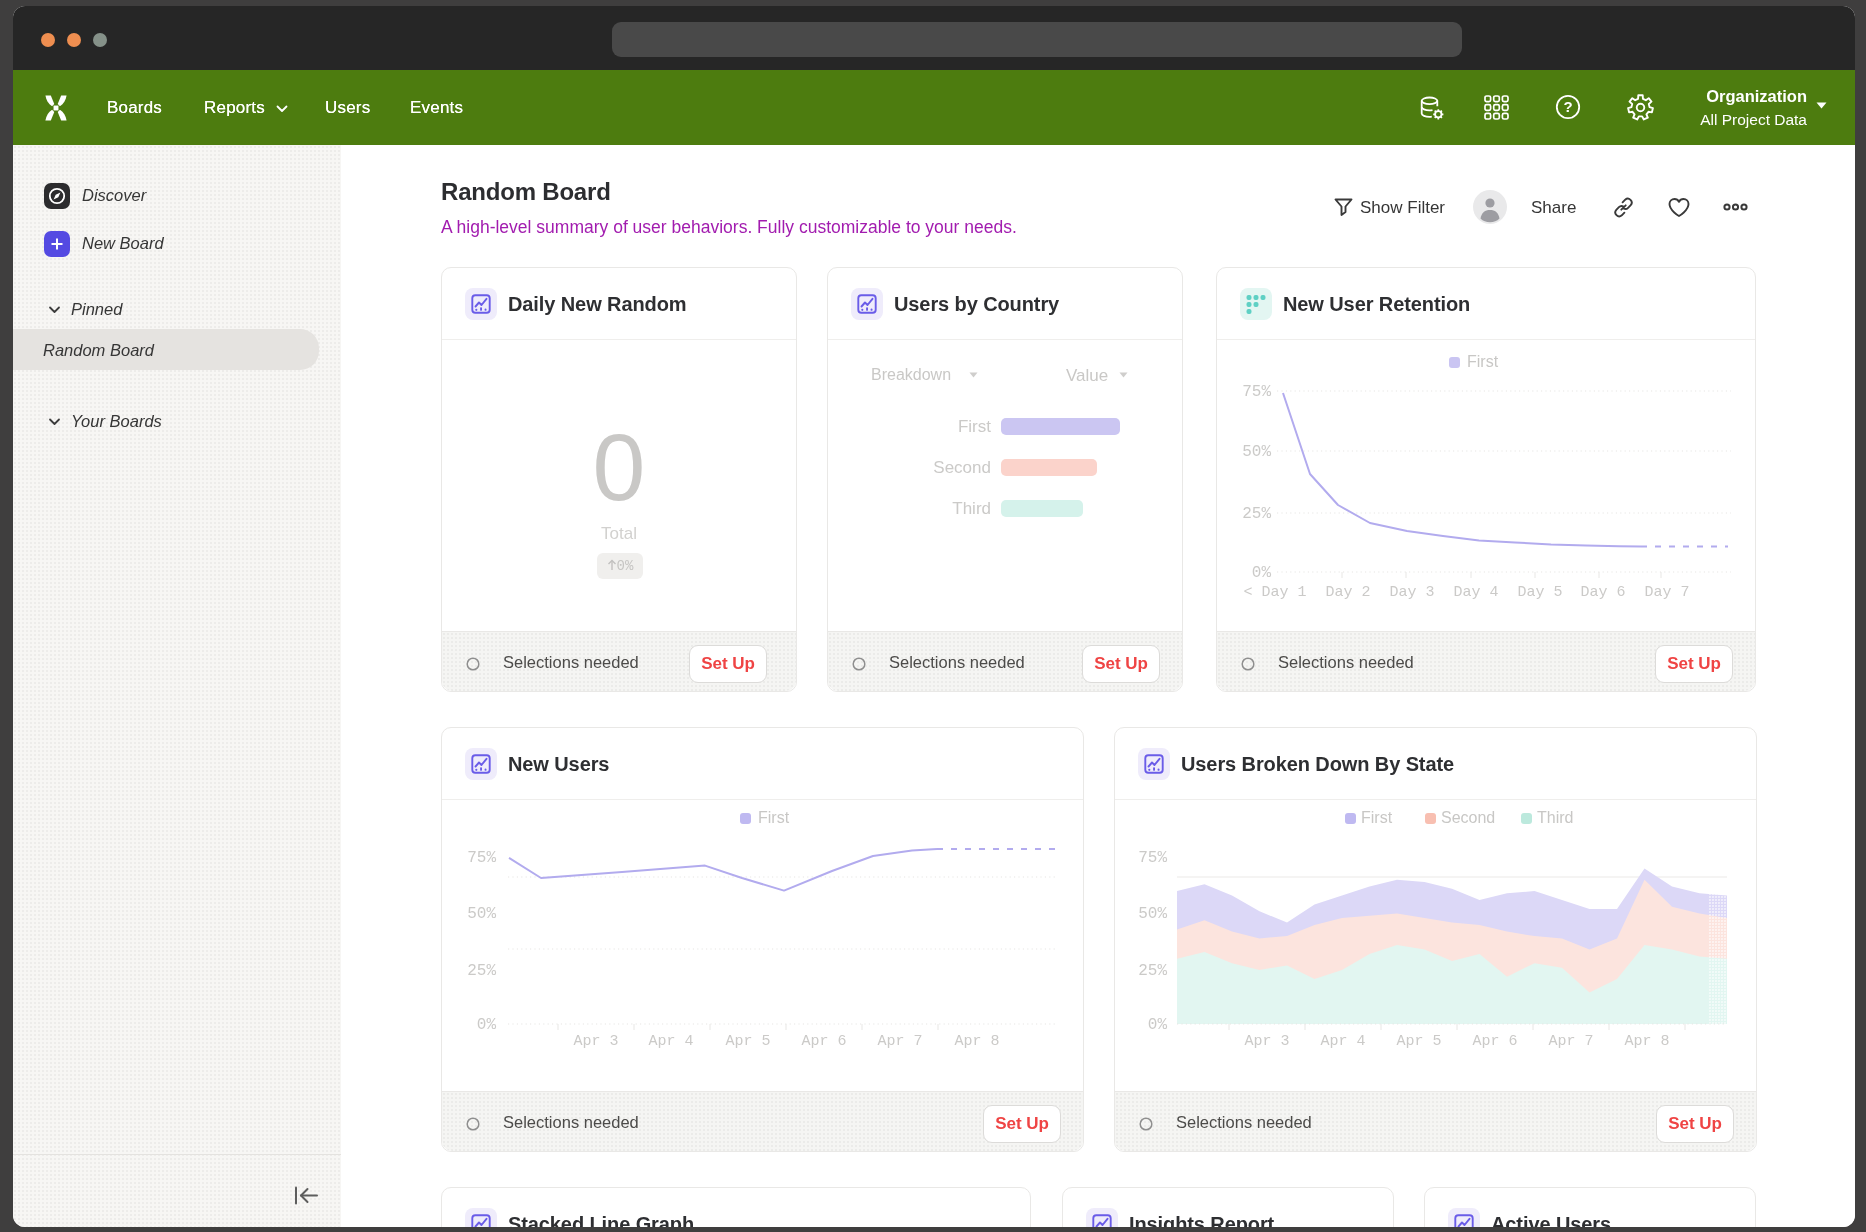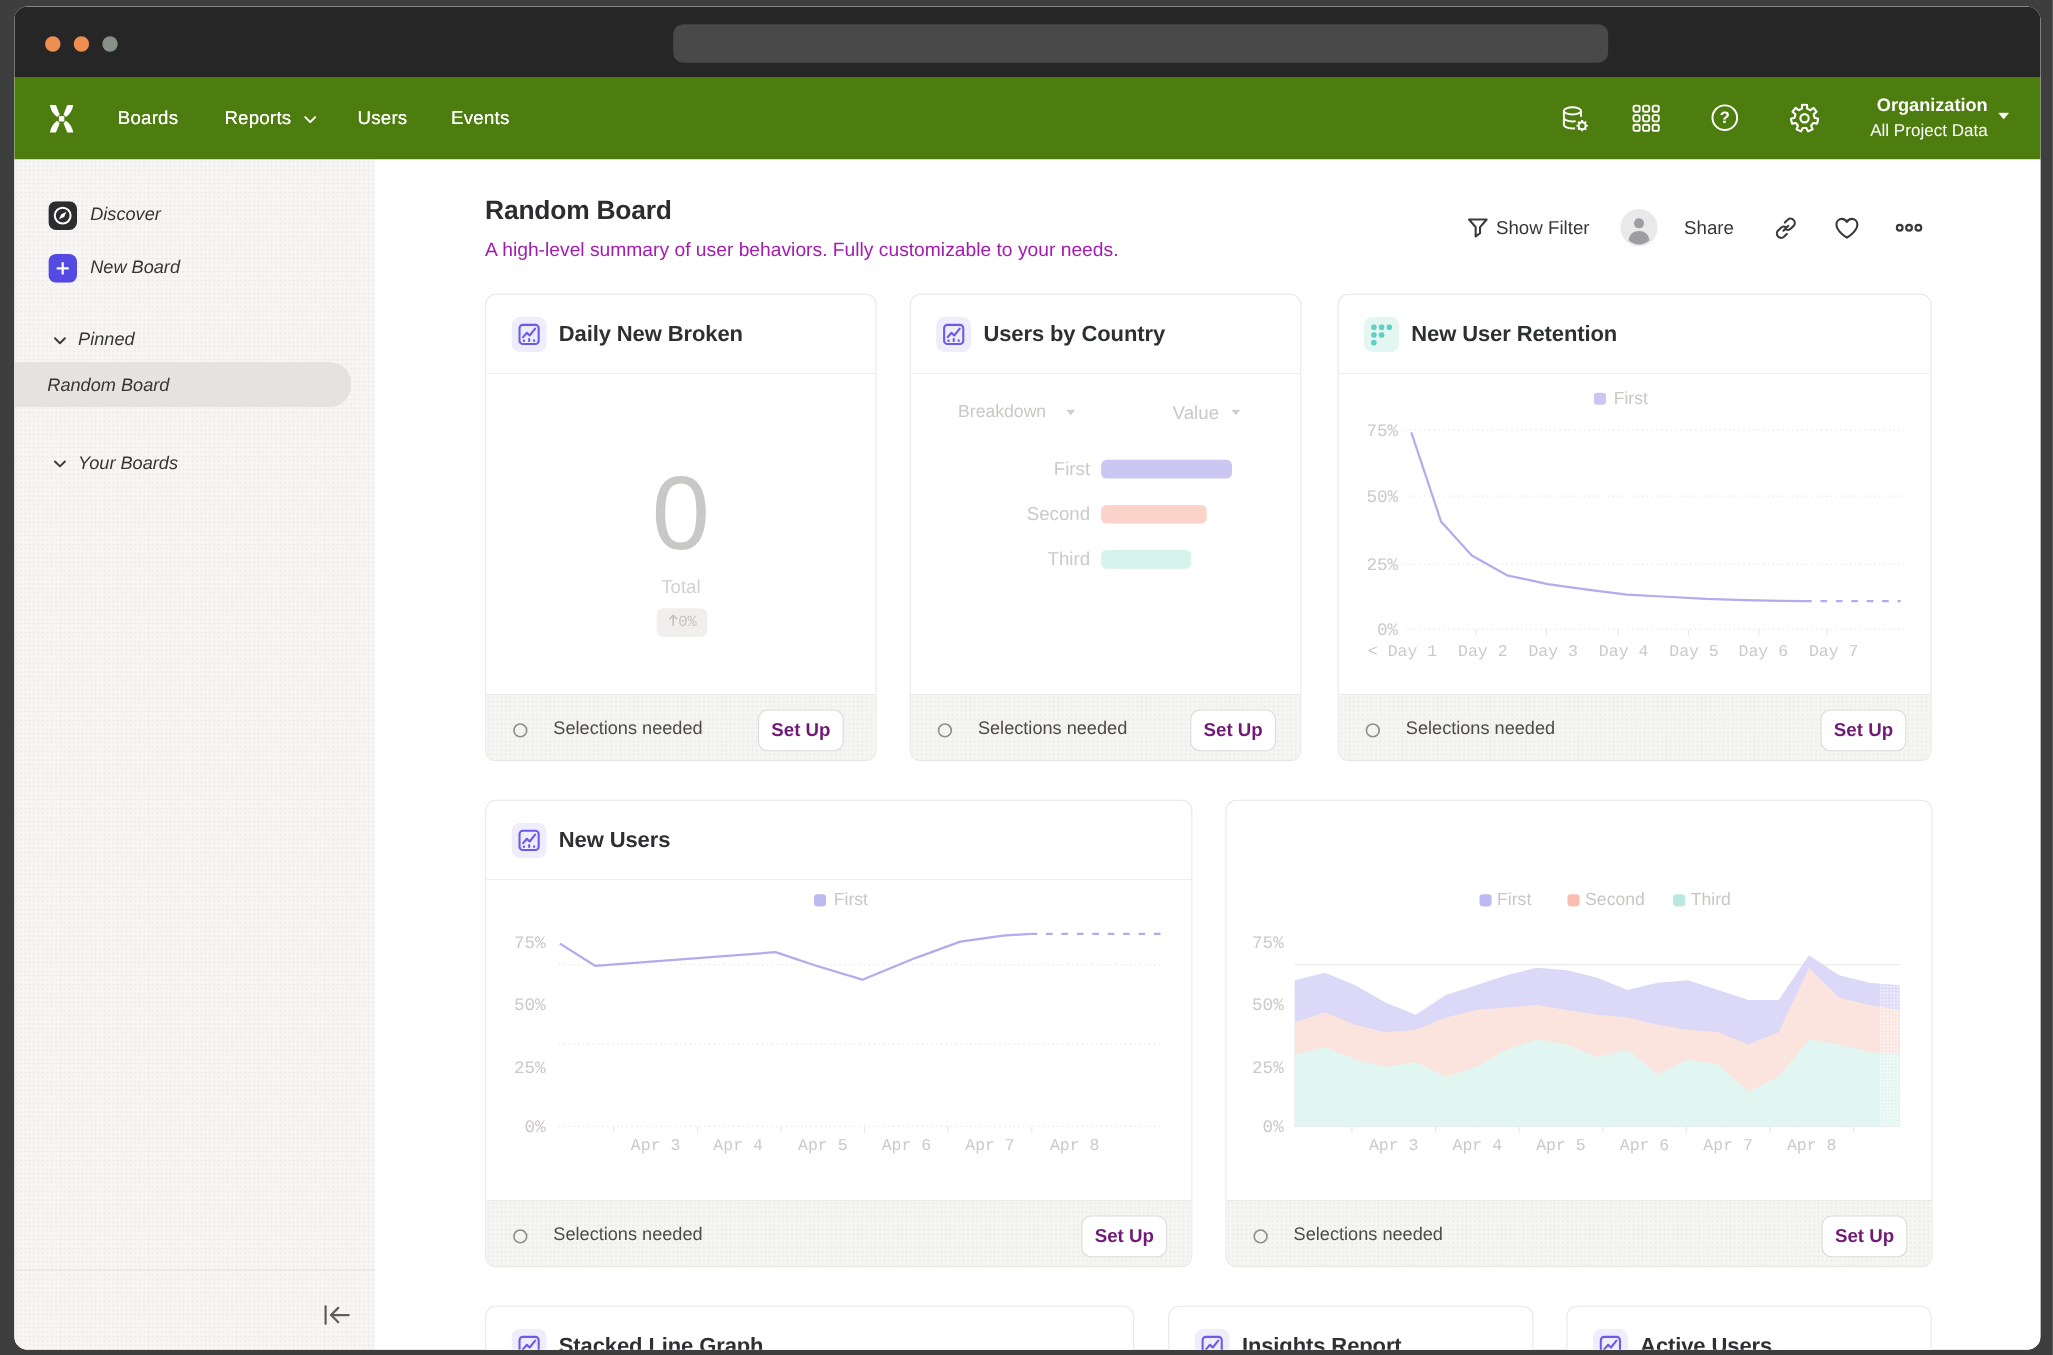--- a/index.html
+++ b/index.html
@@ -22,21 +22,21 @@
 #sub { position:absolute; left:428px; top:211px; font-size:17.5px; color:#a21caf; }
 .act { position:absolute; font-size:17px; color:#363636; font-weight:500; }
 .card { position:absolute; background:#fff; border:1px solid #e9e8e6; border-radius:10px; }
 .hdr { position:absolute; left:0; top:0; right:0; height:72px; border-bottom:1px solid #efeeec; }
 .hicon { position:absolute; left:23px; top:20px; width:32px; height:32px; }
 .htitle { position:absolute; left:66px; top:0; height:72px; line-height:72px; font-size:20px; font-weight:bold; color:#2e2f32; letter-spacing:-0.1px; white-space:nowrap; }
 .foot { position:absolute; left:0; right:0; bottom:0; height:60px; background:#f5f5f3; border-top:1px solid #e9e8e6; border-radius:0 0 10px 10px;
   background-image:radial-gradient(circle, rgba(0,0,0,0.04) 0.8px, transparent 1.0px); background-size:4px 4px; }
 .fcirc { position:absolute; left:24px; top:25px; }
 .ftext { position:absolute; left:61px; top:0; height:60px; line-height:60px; font-size:16.5px; color:#4c4b49; }
-.setup { position:absolute; top:13px; height:38px; line-height:36px; padding:0 11px; background:#fff; border:1px solid #dcdbd9; border-radius:9px; font-size:17px; font-weight:bold; color:#701a75; }
+.setup { position:absolute; top:13px; height:38px; line-height:36px; padding:0 11px; background:#fff; border:1px solid #dcdbd9; border-radius:9px; font-size:17px; font-weight:bold; color:#ef4444; }
 .chart { position:absolute; left:0; top:72px; }
 .ax { font-family:"Liberation Mono",monospace; fill:#cbcac8; }
 svg text { font-family:"Liberation Sans",sans-serif; }
 svg text.ax { font-family:"Liberation Mono",monospace; }
 .gdot { stroke:#e7e6e4; stroke-width:1.1; stroke-dasharray:1.2 3.2; }
 .gray { color:#c9c8c6; }
 </style></head>
 <body>
 <div id="win">
   <div id="titlebar">
@@ -203,21 +203,21 @@
         <span class="hicon">
           <svg width="32" height="32" viewBox="0 0 32 32">
             <rect x="0" y="0" width="32" height="32" rx="8" fill="#efecfb"></rect>
             <rect x="7.3" y="7.3" width="17.4" height="17.4" rx="3" fill="none" stroke="#6a5ce8" stroke-width="1.9"></rect>
             <polyline points="10.5,18.5 14,14.5 16.5,17 21.5,10.8" fill="none" stroke="#6a5ce8" stroke-width="1.9" stroke-linecap="round" stroke-linejoin="round"></polyline>
             <circle cx="11.3" cy="21.8" r="1.1" fill="#6a5ce8"></circle>
             <rect x="15.1" y="19.2" width="1.9" height="3.6" rx="0.9" fill="#6a5ce8"></rect>
             <rect x="19.6" y="20.4" width="1.9" height="2.4" rx="0.9" fill="#6a5ce8"></rect>
           </svg>
         </span>
-        <span class="htitle">Daily New Broken</span>
+        <span class="htitle">Daily New Random</span>
       </div>
     <div class="abs gray" style="left:0;top:152px;width:100%;text-align:center;font-size:95px;line-height:95px;color:#c9c8c6">0</div>
     <div class="abs" style="left:0;top:256px;width:100%;text-align:center;font-size:17px;color:#d2d1cf">Total</div>
     <div style="position:absolute;left:155px;top:285px;width:46px;height:26px;background:#f0efed;border-radius:6px;text-align:center;line-height:26px;font-family:'Liberation Mono',monospace;font-size:14px;color:#c6c5c3"><svg width="10" height="12" viewBox="0 0 10 12" fill="none" stroke="#c2c1bf" stroke-width="1.4" style="vertical-align:-1px">
           <line x1="5" y1="11" x2="5" y2="1.5"></line>
           <polyline points="1.5,5 5,1.5 8.5,5"></polyline>
         </svg>0%</div>
     <div class="foot">
         <span class="fcirc">
           <svg width="14" height="14" viewBox="0 0 14 14">
@@ -371,20 +371,33 @@
           <svg width="14" height="14" viewBox="0 0 14 14">
             <circle cx="7" cy="7" r="5.8" fill="none" stroke="#8f8f8f" stroke-width="1.5"></circle>
           </svg>
         </span>
         <span class="ftext">Selections needed</span>
         <span class="setup" style="right:22px">Set Up</span>
       </div>
   </div>
 
   <div class="card" style="left:1101px;top:721px;width:643px;height:425px">
+    <div class="hdr">
+        <span class="hicon">
+          <svg width="32" height="32" viewBox="0 0 32 32">
+            <rect x="0" y="0" width="32" height="32" rx="8" fill="#efecfb"></rect>
+            <rect x="7.3" y="7.3" width="17.4" height="17.4" rx="3" fill="none" stroke="#6a5ce8" stroke-width="1.9"></rect>
+            <polyline points="10.5,18.5 14,14.5 16.5,17 21.5,10.8" fill="none" stroke="#6a5ce8" stroke-width="1.9" stroke-linecap="round" stroke-linejoin="round"></polyline>
+            <circle cx="11.3" cy="21.8" r="1.1" fill="#6a5ce8"></circle>
+            <rect x="15.1" y="19.2" width="1.9" height="3.6" rx="0.9" fill="#6a5ce8"></rect>
+            <rect x="19.6" y="20.4" width="1.9" height="2.4" rx="0.9" fill="#6a5ce8"></rect>
+          </svg>
+        </span>
+        <span class="htitle">Users Broken Down By State</span>
+      </div>
     <svg class="chart" width="641" height="293" viewBox="0 0 641 293">
 <defs>
           <pattern id="fcst" width="3" height="3" patternUnits="userSpaceOnUse">
             <circle cx="1" cy="1" r="1.05" fill="#fff"></circle>
           </pattern>
         </defs>
 <rect x="230" y="13" width="11" height="11" rx="3" fill="#bfb9f1"></rect>
         <text x="246" y="23" font-size="16" fill="#c8c7c5">First</text>
 <rect x="310" y="13" width="11" height="11" rx="3" fill="#f8bfb1"></rect>
         <text x="326" y="23" font-size="16" fill="#c8c7c5">Second</text>

